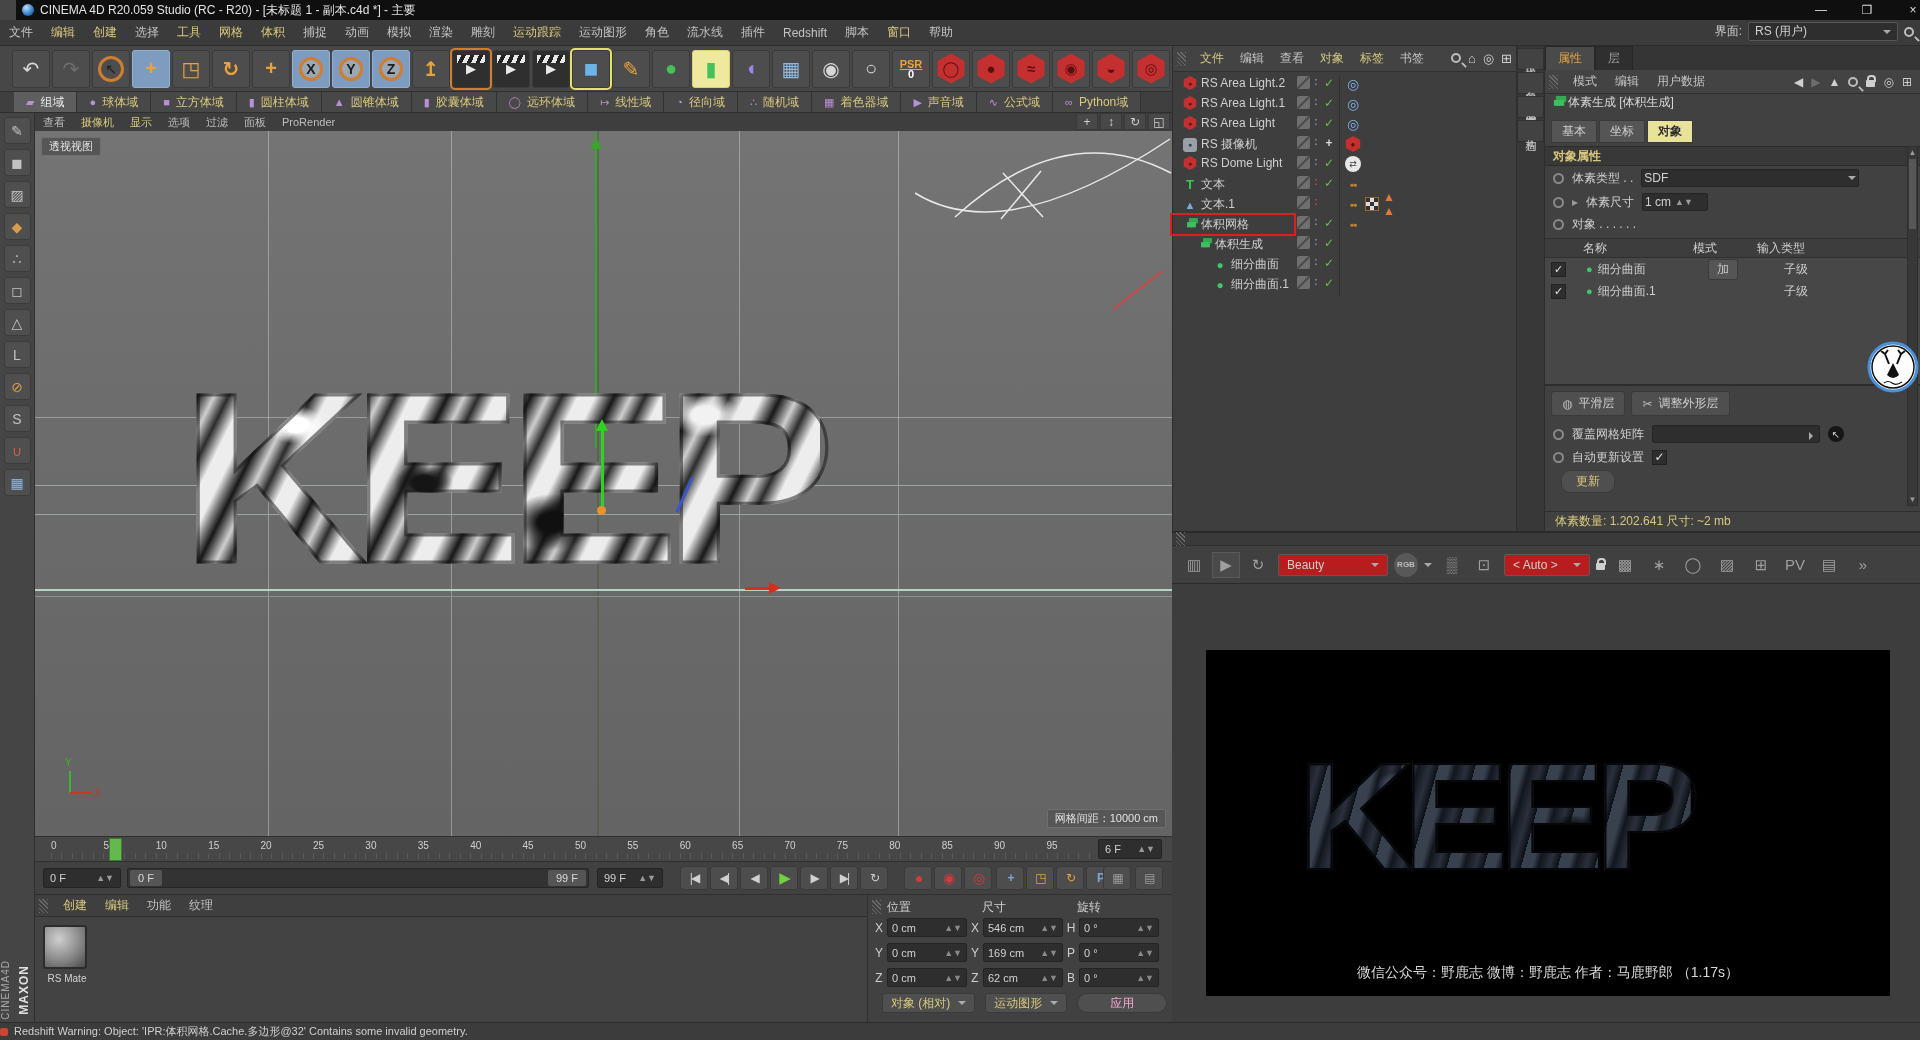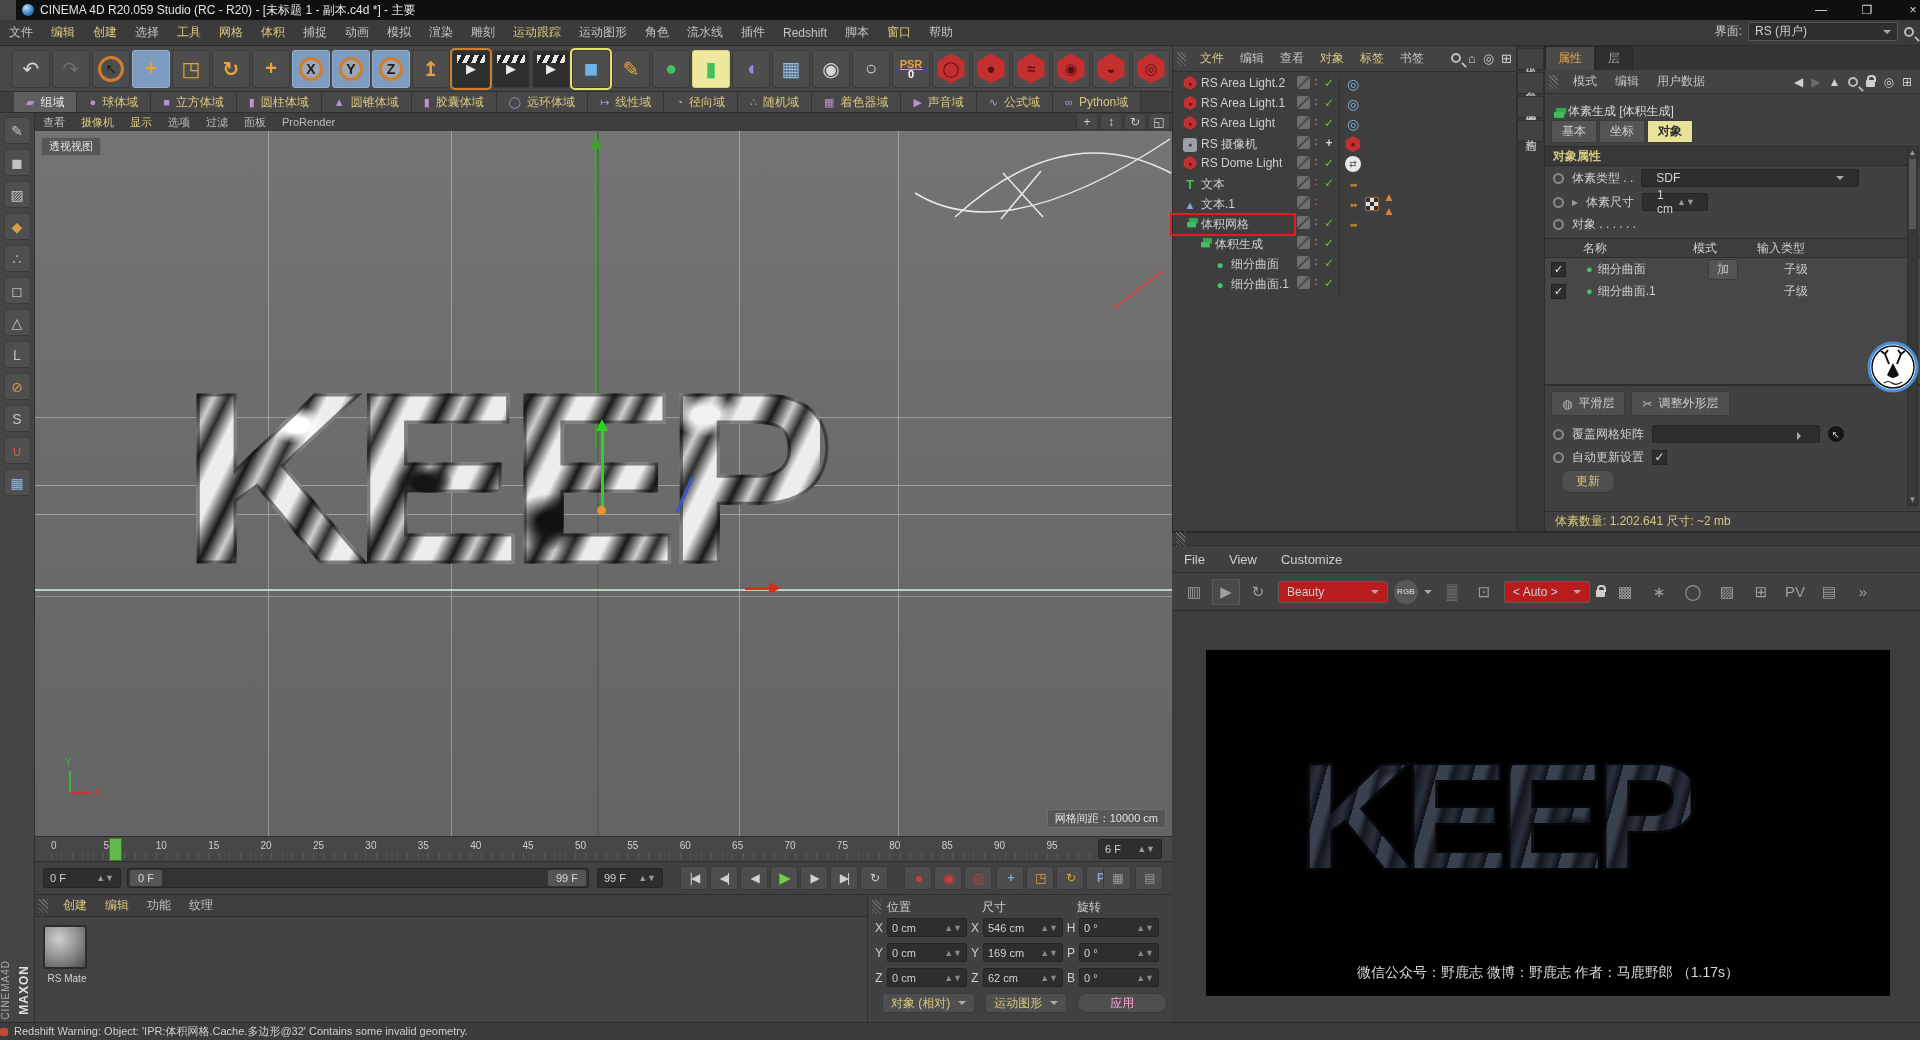--- a/index.html
+++ b/index.html
@@ -138,29 +138,29 @@
   #vtabs{position:absolute;left:344px;top:0;width:28px;height:485px;background:#383838;border-left:1px solid #2d2d2d;display:flex;flex-direction:column;gap:2px;padding-top:2px;}
   .vtab{writing-mode:vertical-rl;display:flex;align-items:center;justify-content:center;background:#424242;border:1px solid #303030;color:#c5c5c5;padding:10px 0;font-size:11px;flex:none;}
   
   #attrs{position:absolute;left:372px;top:0;width:376px;height:485px;background:#414141;border-left:1px solid #2d2d2d;}
   #attrtabs{height:24px;display:flex;align-items:flex-end;background:#353535;}
   .atab{padding:3px 12px;background:#2f2f2f;color:#9f9f9f;border:1px solid #272727;border-bottom:none;}
   .atab.active{background:#4a4a4a;color:#e8a33d;}
   #attrmenu{height:24px;display:flex;align-items:center;background:#434343;border-bottom:1px solid #303030;}
   #attrmenu .mi{padding:0 9px;color:#c3c3c3;}
   #attrmenu .icons{margin-left:auto;display:flex;gap:8px;align-items:center;padding-right:8px;color:#cfcfcf;font-size:12px;}
-  #objtitle{height:26px;display:flex;align-items:flex-end;gap:6px;padding-left:8px;color:#d6d6d6;}
+  #objtitle{height:26px;display:flex;align-items:flex-start;gap:6px;padding-left:8px;color:#d6d6d6;}
   #objtitle .oticon::before{content:"◼◼";letter-spacing:-3px;color:#3fbf5f;font-size:9px;text-shadow:2px -4px 0 #35a852;}
   #atabs2{height:22px;display:flex;gap:2px;padding-left:6px;align-items:center;}
   .atab2{padding:2px 10px;background:#555;color:#cfcfcf;border:1px solid #3a3a3a;}
   .atab2.active{background:#e9e29a;color:#2b2b2b;font-weight:bold;}
   #asection{height:20px;background:#383838;border-top:1px solid #2c2c2c;border-bottom:1px solid #2c2c2c;display:flex;align-items:center;padding-left:8px;color:#d8c87e;font-weight:bold;margin-top:4px;}
   .arow{display:flex;align-items:center;gap:8px;padding-left:8px;height:24px;color:#cfcfcf;}
   .acircle{width:11px;height:11px;border:2px solid #8a8a8a;border-radius:50%;flex:none;}
-  .afield{background:#2e2e2e;border:1px solid #242424;border-radius:2px;height:18px;display:flex;align-items:center;padding:0 14px;color:#d2d2d2;}
+  .afield{background:#2e2e2e;border:1px solid #242424;border-radius:2px;height:18px;display:flex;align-items:center;padding:0 2px;color:#d2d2d2;}
   .afield .dda{margin-left:auto;}
   .aspin{color:#9a9a9a;font-size:9px;margin-left:4px;}
   #atablehead{display:flex;height:20px;border-top:1px solid #2f2f2f;border-bottom:1px solid #2f2f2f;background:#3d3d3d;align-items:center;margin-top:4px;color:#cfcfcf;}
   #atablehead span{padding-left:8px;}
   #atablebody{height:128px;background:#474747;border-bottom:2px solid #2d2d2d;}
   .atr{display:flex;align-items:center;height:22px;gap:6px;}
   .atr .chk{width:15px;height:15px;background:#2e2e2e;border:1px solid #222;margin-left:6px;display:flex;align-items:center;justify-content:center;color:#e6e6e6;font-size:11px;}
   .atr .nm{display:flex;align-items:center;gap:5px;width:130px;padding-left:14px;color:#cfcfcf;}
   .atr .nm::before{content:"●";color:#41c76a;font-size:11px;}
   .atr .md{width:70px;}
@@ -980,26 +980,20 @@
         <path d="M26,22 L20,34 Q26,40 32,34 Z" fill="#111"></path>
         <path d="M22,23 L18,13 M18,13 L14,10 M18,13 L21,9 M30,23 L34,13 M34,13 L38,10 M34,13 L31,9" stroke="#111" stroke-width="2" fill="none"></path>
         <path d="M17,42 q4,-3 8,0 q4,3 10,-1" stroke="#111" stroke-width="1.2" fill="none"></path>
       </svg>
     </div>
 
     <div id="renderview" data-name="redshift-renderview">
       <div id="rvgrip">
           <span class="grip" data-name="panel-grip"></span>
         </div>
-      <div id="rvmenu" data-name="renderview-menu">
-
-      <span class="mi" data-name="renderview-menu-item">File</span>
-          <span class="mi" data-name="renderview-menu-item">View</span>
-          <span class="mi" data-name="renderview-menu-item">Customize</span>
-        </div>
       <div id="rvtools" data-name="renderview-toolbar">
         <span style="display:flex;gap:4px">
 
         <span class="rvb" data-name="snapshot-icon">▥</span>
             <span class="rvb boxed" data-name="start-ipr-icon">▶</span>
             <span class="rvb" data-name="restart-render-icon">↻</span>
           </span>
         <span class="rvdd" style="width:110px" data-name="aov-select">
           <span>Beauty</span>
             <span class="dda" style="margin-left:auto"></span>

